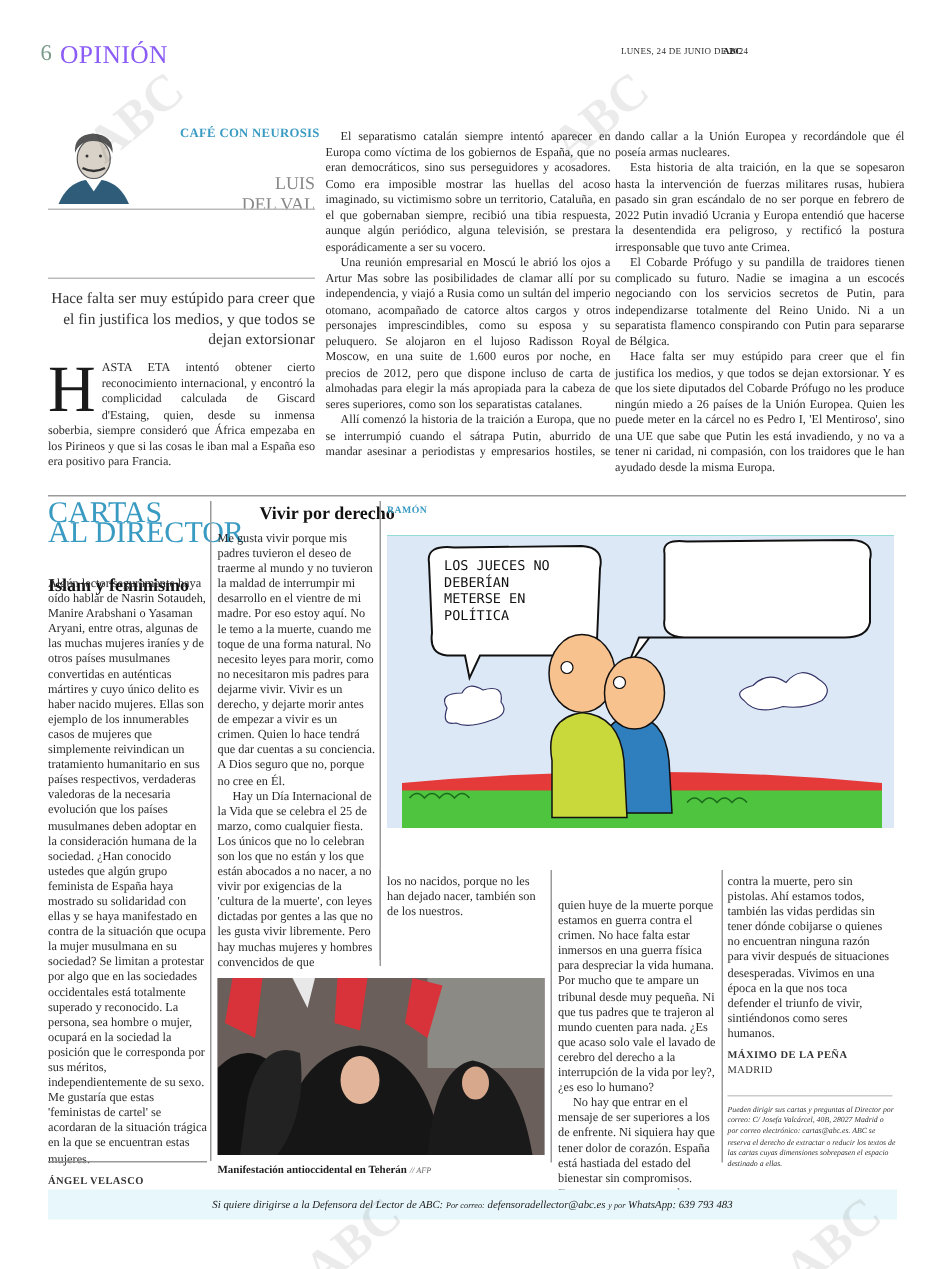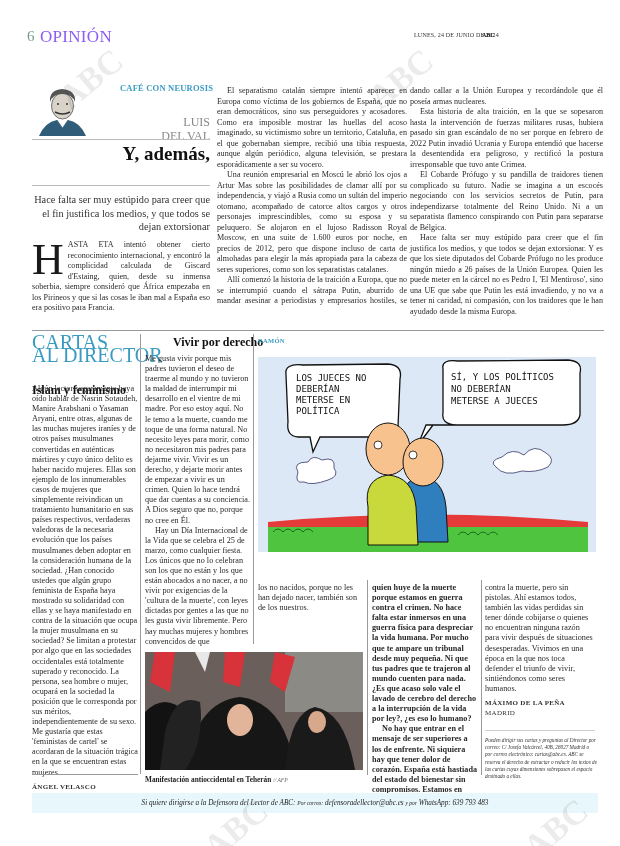--- a/index.html
+++ b/index.html
@@ -41,21 +41,21 @@
   .lb1 { left: 32px; top: 384px; width: 106px; }
   .lb2 { left: 145px; top: 354px; width: 106px; }
   .sig-name { font-weight: bold; font-size: 7px; color: #333; letter-spacing: 0.3px; font-family: "Liberation Serif", serif; }
   .sig-place { font-size: 7px; color: #333; letter-spacing: 0.3px; font-family: "Liberation Serif", serif; }
   .vline { width: 1px; background: #999; }
 
   .ramon { left: 258px; top: 337px; font-size: 6.5px; font-weight: bold; color: #3a9bc2; font-family: "Liberation Serif", serif; letter-spacing: 0.3px; }
   .cartoon { left: 258px; top: 357px; width: 338px; height: 195px; background: #14b8a6; overflow: hidden; }
 
   .lb3 { left: 258px; top: 583px; width: 106px; }
-  .lb4 { left: 372px; top: 583px; width: 106px; font-weight: bold; }
+  .lb4 { left: 372px; top: 599px; width: 106px; }
   .lb5 { left: 485px; top: 583px; width: 110px; }
 
   .photo { left: 145px; top: 652px; width: 218px; height: 118px; background: #5a4a48; overflow: hidden; }
   .caption { left: 145px; top: 775px; font-size: 7.3px; font-weight: bold; color: #222; font-family: "Liberation Serif", serif; }
   .caption .credit { font-weight: normal; font-style: italic; font-size: 5.5px; color: #666; }
 
   .notice-rule { left: 485px; top: 730px; width: 110px; height: 1px; background: #ccc; }
   .notice { left: 485px; top: 737px; width: 112px; font-size: 5.2px; line-height: 7.2px; font-style: italic; color: #333; font-family: "Liberation Serif", serif; }
 
   .bottom-rule { left: 32px; top: 774px; width: 106px; height: 1px; background: #999; }
@@ -83,21 +83,20 @@
     <path d="M20 30 Q27.5 34 35 30" stroke="#333" stroke-width="1.6" fill="none"></path>
     <circle cx="23" cy="22" r="1" fill="#333"></circle>
       <circle cx="32" cy="22" r="1" fill="#333"></circle>
   </svg>
 </div>
 <div class="abs col-section">CAFÉ CON NEUROSIS</div>
 <div class="abs author-first">LUIS</div>
 <div class="abs author-last">DEL VAL</div>
 <div class="abs rule1"></div>
 <div class="abs headline">
-  <div>Y, además,</div>
 </div>
 <div class="abs rule2"></div>
 <div class="abs subhead">Hace falta ser muy estúpido para creer que el fin justifica los medios, y que todos se dejan extorsionar</div>
 
 <div class="abs body lead">
   <span class="dropcap">H</span>
   <span>ASTA ETA intentó obtener cierto reconocimiento internacional, y encontró la complicidad calculada de Giscard d'Estaing, quien, desde su inmensa soberbia, siempre consideró que África empezaba en los Pirineos y que si las cosas le iban mal a España eso era positivo para Francia.</span>
 </div>
 
 <div class="abs body col2">
@@ -154,25 +153,20 @@
     <ellipse cx="165" cy="105" rx="20" ry="24" fill="#f8c28e" stroke="#111" stroke-width="1"></ellipse>
     <circle cx="120" cy="88" r="4" fill="#fff" stroke="#111" stroke-width="0.8"></circle>
     <circle cx="155" cy="98" r="4" fill="#fff" stroke="#111" stroke-width="0.8"></circle>
   </svg>
   <div style="position:absolute;left:38px;top:16px;font-family:'DejaVu Sans Mono',monospace;font-size:9px;line-height:11px;color:#111;">
     <div>LOS JUECES NO</div>
     <div>DEBERÍAN</div>
     <div>METERSE EN</div>
     <div>POLÍTICA</div>
   </div>
-  <div style="position:absolute;left:193px;top:14px;font-family:'DejaVu Sans Mono',monospace;font-size:9px;line-height:12px;color:#111;">
-    <div>SÍ, Y LOS POLÍTICOS</div>
-    <div>NO DEBERÍAN</div>
-    <div>METERSE A JUECES</div>
-  </div>
 </div>
 
 <div class="abs vline" style="left:253px;top:580px;height:60px;"></div>
 <div class="abs lbody lb3">
   <p>los no nacidos, porque no les han dejado nacer, también son de los nuestros.</p>
 </div>
 
 <div class="abs vline" style="left:367px;top:580px;height:195px;"></div>
 <div class="abs lbody lb4">
   <p>quien huye de la muerte porque estamos en guerra contra el crimen. No hace falta estar inmersos en una guerra física para despreciar la vida humana. Por mucho que te ampare un tribunal desde muy pequeña. Ni que tus padres que te trajeron al mundo cuenten para nada. ¿Es que acaso solo vale el lavado de cerebro del derecho a la interrupción de la vida por ley?, ¿es eso lo humano?</p>

